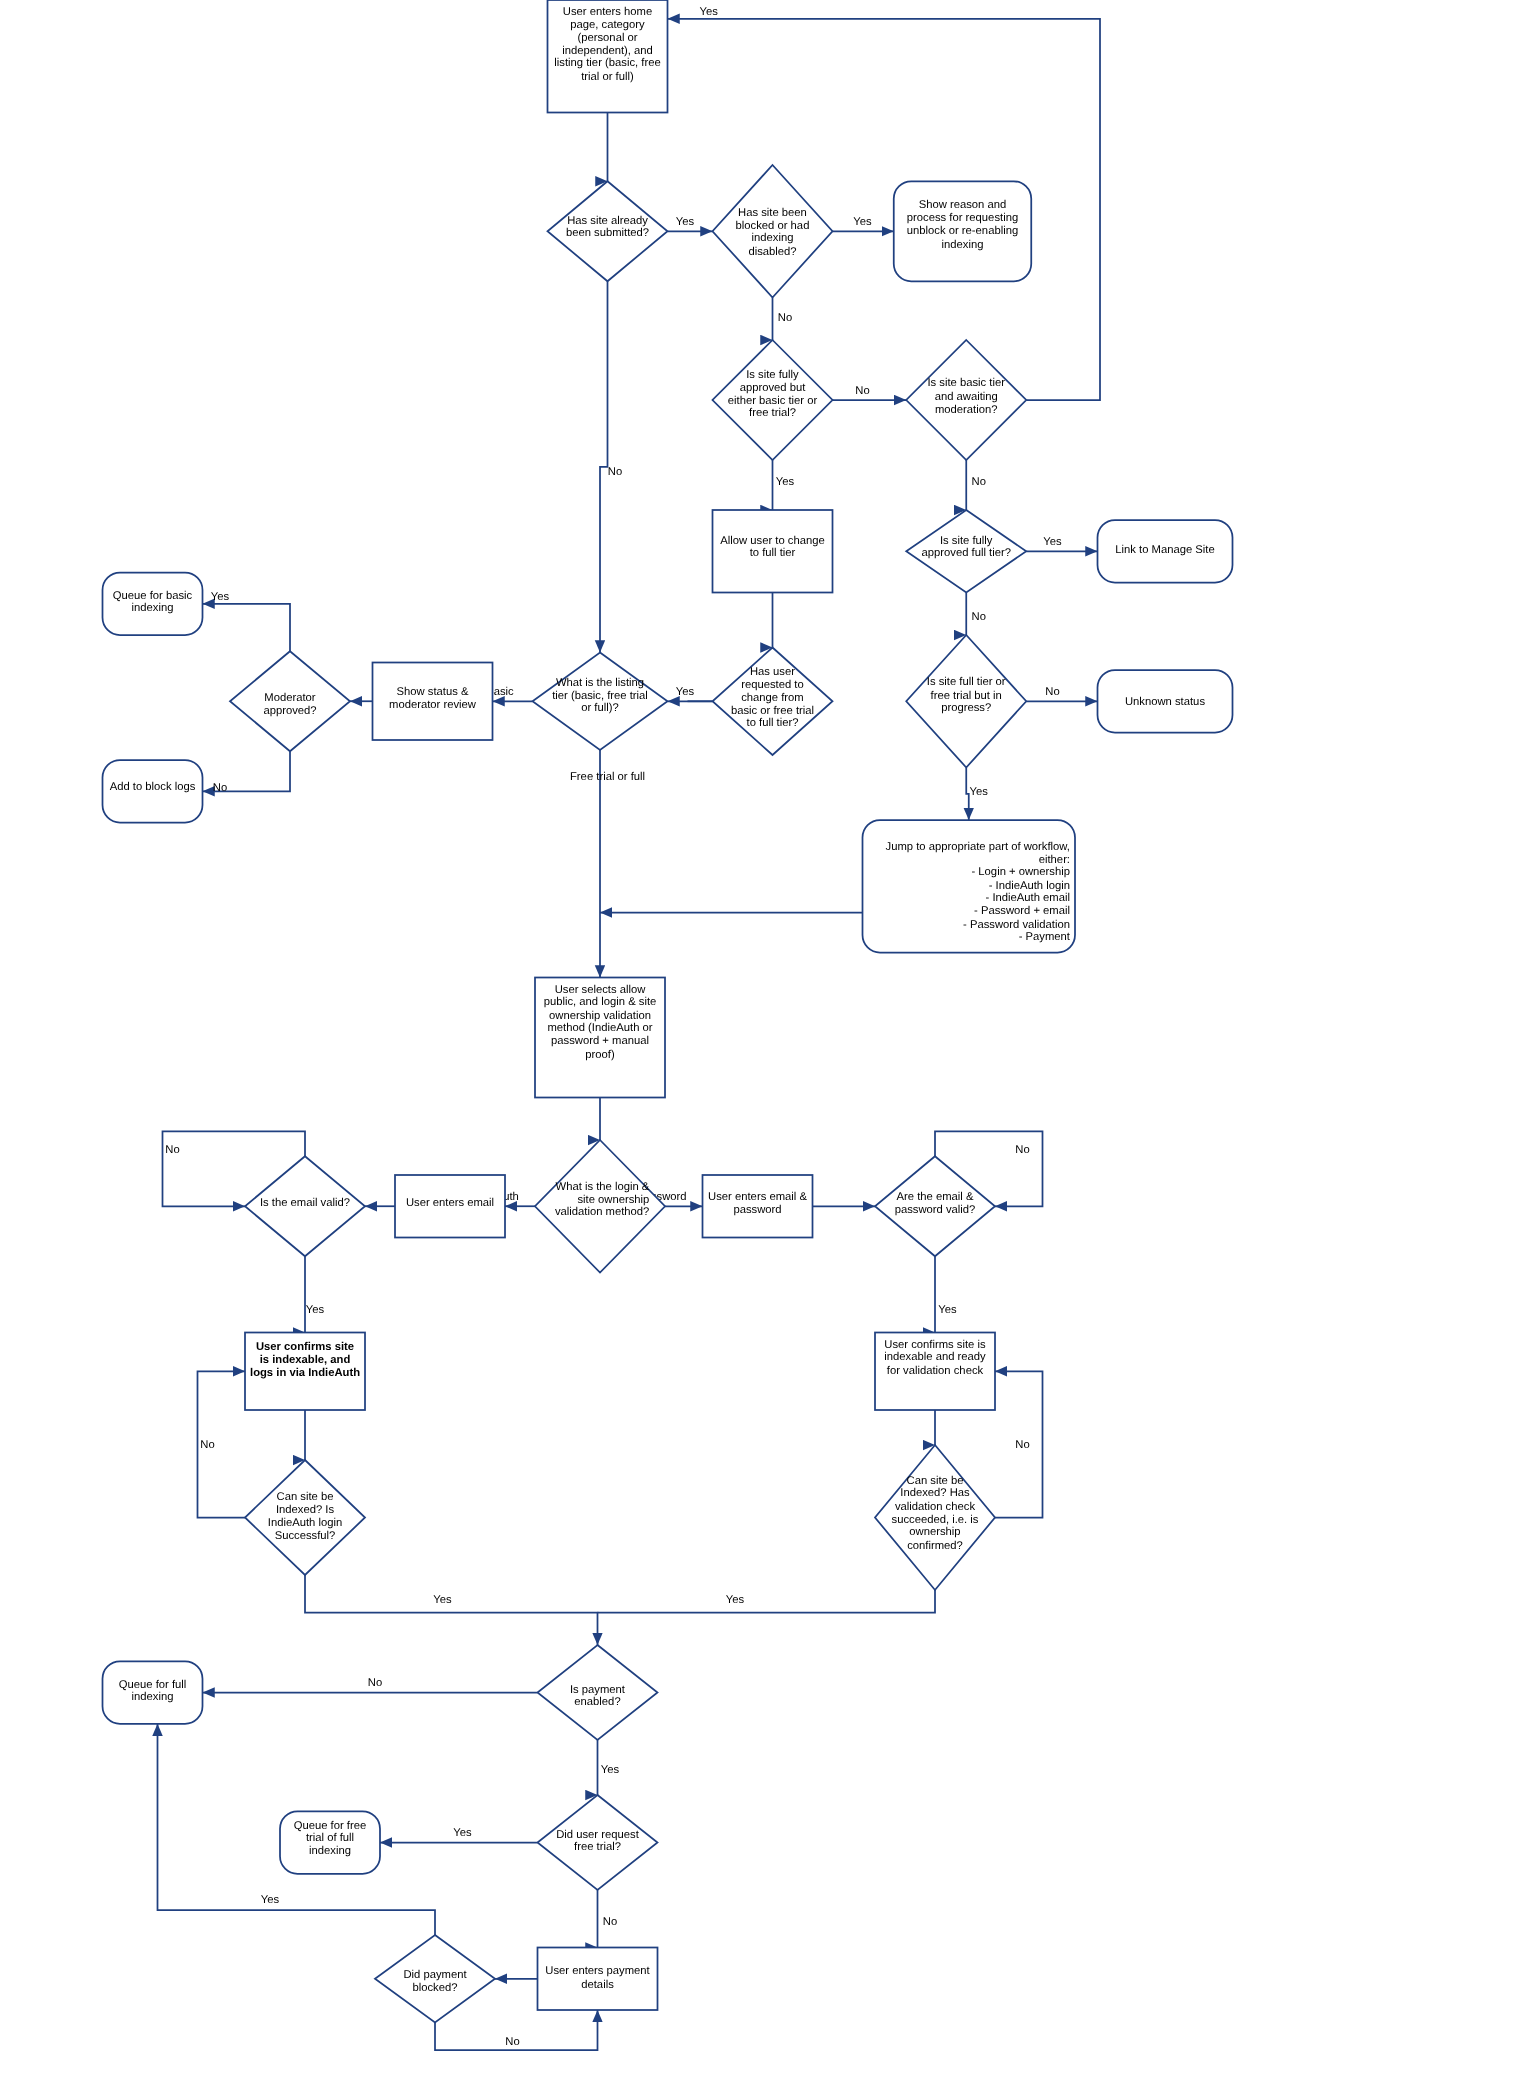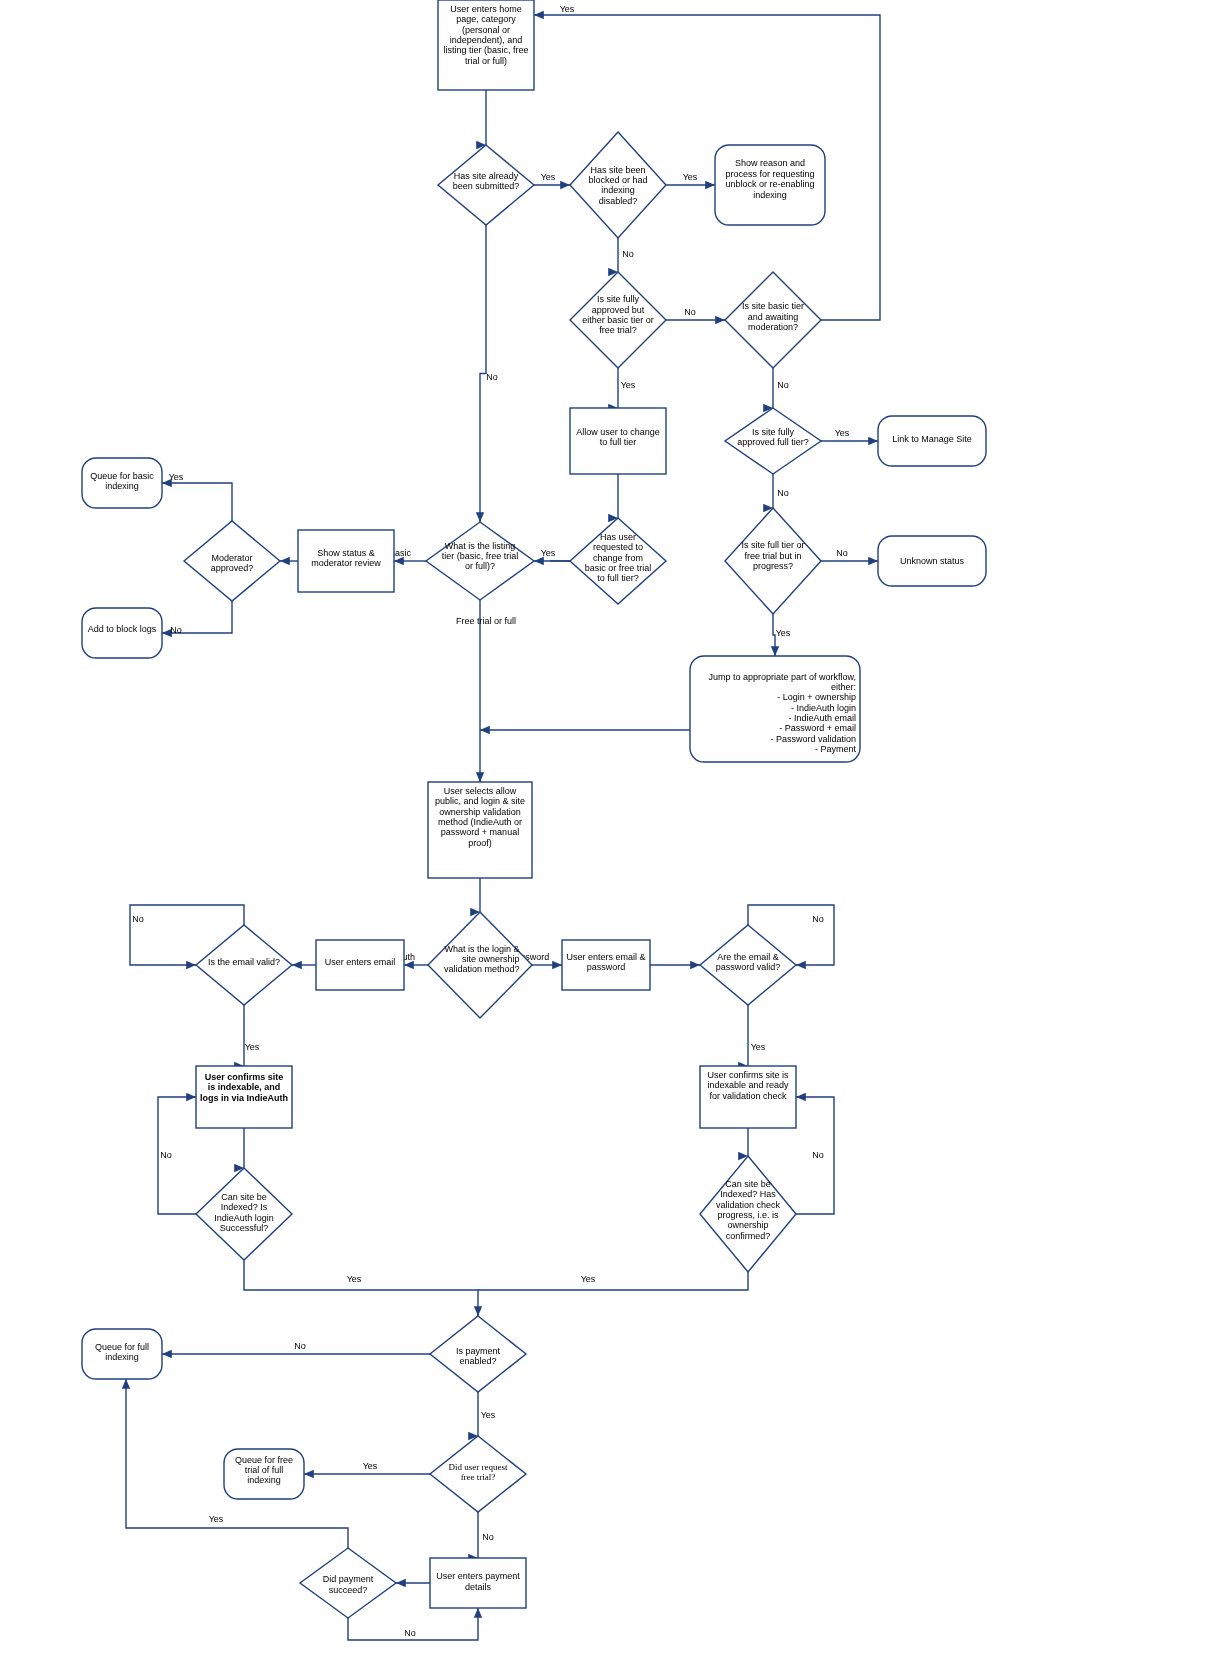--- a/index.html
+++ b/index.html
@@ -205,39 +205,39 @@
     <g class="node">
       <polygon points="244,1168 292,1214 244,1260 196,1214"></polygon>
       <foreignObject x="207.52" y="1191.8645833333333" width="72.96000000000001" height="200"><div style="font-size: 9px; font-family: Arial; text-align: center; line-height: 1.15; white-space: pre-wrap;">Can site be Indexed? Is IndieAuth login Successful?</div></foreignObject>
     </g>
     <g class="node">
       <rect x="700" y="1066" width="96" height="62"></rect>
       <foreignObject x="704" y="1070.0902777777778" width="88" height="200"><div style="font-size: 9px; font-family: Arial; text-align: center; line-height: 1.15; white-space: pre-wrap;">User confirms site is indexable and ready for validation check</div></foreignObject>
     </g>
     <g class="node">
       <polygon points="748,1156 796,1214 748,1272 700,1214"></polygon>
-      <foreignObject x="711.52" y="1178.84375" width="72.96000000000001" height="200"><div style="font-size: 9px; font-family: Arial; text-align: center; line-height: 1.15; white-space: pre-wrap;">Can site be Indexed? Has validation check progress, i.e. is ownership confirmed?</div></foreignObject>
+      <foreignObject x="711.52" y="1178.84375" width="72.96000000000001" height="200"><div style="font-size: 9px; font-family: Arial; text-align: center; line-height: 1.15; white-space: pre-wrap;">Can site be Indexed? Has validation check succeeded, i.e. is ownership confirmed?</div></foreignObject>
     </g>
     <g class="node">
       <polygon points="478,1316 526,1354 478,1392 430,1354"></polygon>
       <foreignObject x="441.52" y="1345.7534722222222" width="72.96000000000001" height="200"><div style="font-size: 9px; font-family: Arial; text-align: center; line-height: 1.15; white-space: pre-wrap;">Is payment enabled?</div></foreignObject>
     </g>
     <g class="node">
       <rect x="82" y="1329" width="80" height="50" rx="14" ry="14"></rect>
       <foreignObject x="86" y="1342.0208333333333" width="72" height="200"><div style="font-size: 9px; font-family: Arial; text-align: center; line-height: 1.15; white-space: pre-wrap;">Queue for full indexing</div></foreignObject>
     </g>
     <g class="node">
       <polygon points="478,1436 526,1474 478,1512 430,1474"></polygon>
-      <foreignObject x="441.52" y="1461.8472222222222" width="72.96000000000001" height="200"><div style="font-size: 9px; font-family: Liberation Serif, serif; text-align: center; line-height: 1.15; white-space: pre-wrap;">Did user request free trial?</div></foreignObject>
+      <foreignObject x="441.52" y="1461.8472222222222" width="72.96000000000001" height="200"><div style="font-size: 9px; font-family: Liberation Sans, sans-serif; text-align: center; line-height: 1.15; white-space: pre-wrap;">Did user request free trial?</div></foreignObject>
     </g>
     <g class="node">
       <rect x="224" y="1449" width="80" height="50" rx="14" ry="14"></rect>
       <foreignObject x="228" y="1454.7291666666667" width="72" height="200"><div style="font-size: 9px; font-family: Arial; text-align: center; line-height: 1.15; white-space: pre-wrap;">Queue for free trial of full indexing</div></foreignObject>
     </g>
     <g class="node">
       <rect x="430" y="1558" width="96" height="50"></rect>
       <foreignObject x="434" y="1571.28125" width="88" height="200"><div style="font-size: 9px; font-family: Arial; text-align: center; line-height: 1.15; white-space: pre-wrap;">User enters payment details</div></foreignObject>
     </g>
     <g class="node">
       <polygon points="348,1548 396,1583 348,1618 300,1583"></polygon>
-      <foreignObject x="311.52" y="1574.3194444444443" width="72.96000000000001" height="200"><div style="font-size: 9px; font-family: Arial; text-align: center; line-height: 1.15; white-space: pre-wrap;">Did payment succeed?</div></foreignObject>
+      <foreignObject x="311.52" y="1574.3194444444443" width="72.96000000000001" height="200"><div style="font-size: 9px; font-family: Arial; text-align: center; line-height: 1.15; white-space: pre-wrap;">Did payment blocked?</div></foreignObject>
     </g>
   </svg>
 
 </body></html>

